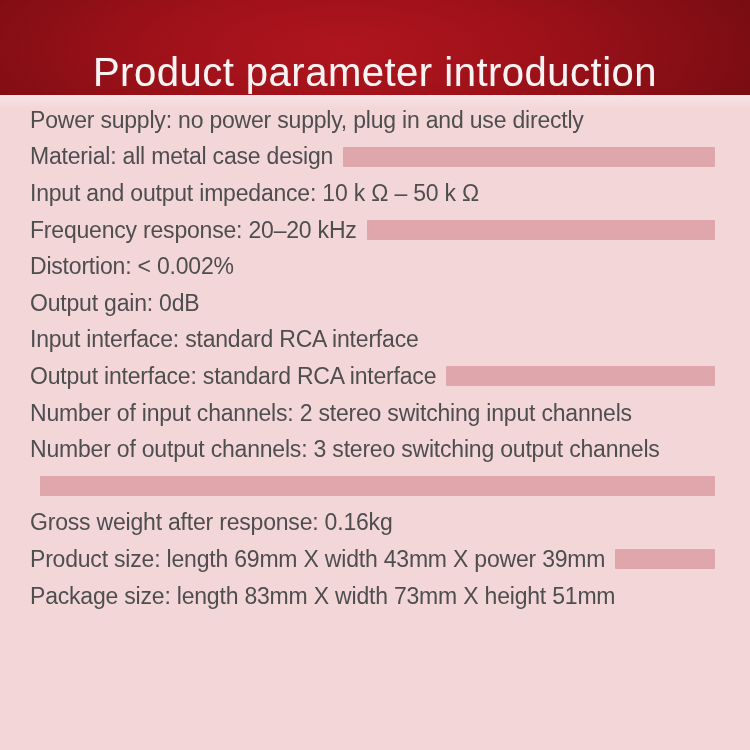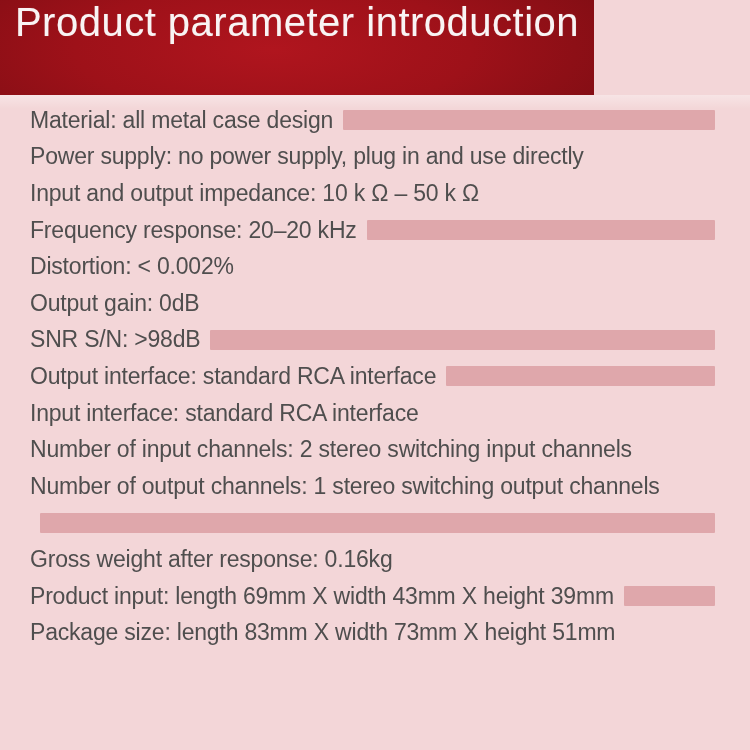--- a/index.html
+++ b/index.html
@@ -8,27 +8,27 @@
     font-family: "Liberation Sans", sans-serif;
     overflow: hidden;
   }
   .page {
     width: 750px; height: 750px;
     background: var(--body-background, #f3d6d8);
     position: relative;
     overflow: hidden;
   }
   .banner {
-    width: 594px; height: 95px;
+    width: 750px; height: 95px;
     background: radial-gradient(520px 170px at 46% 52%,
       var(--banner-gradient-center, #b0151e) 0%,
       #9e1119 38%,
       #7c0d13 78%,
       var(--banner-gradient-edge, #690a0e) 100%);
-    display: flex; align-items: flex-start; justify-content: center;
+    display: flex; align-items: flex-end; justify-content: center;
   }
   .banner-title {
     color: var(--title-text, #f9f4f4);
     font-size: 40px;
     font-weight: 400;
     letter-spacing: 0.5px;
     text-shadow: 0 0 1px rgba(255,255,255,0.3);
   }
   .params {
     padding: 7px 35px 0 30px;
@@ -56,27 +56,27 @@
 </head>
 <body>
 
 <div class="page">
   <div class="banner">
     <div class="banner-title">Product parameter introduction</div>
   </div>
 
   <div class="params">
   <div class="param-row">
-    <span class="param-label">Material: all metal case design</span>
-    <span class="highlight-bar"></span>
+    <span class="param-label">Power supply: no power supply, plug in and use directly</span>
+
   </div>
 
   <div class="param-row">
-    <span class="param-label">Power supply: no power supply, plug in and use directly</span>
-
+    <span class="param-label">Material: all metal case design</span>
+    <span class="highlight-bar"></span>
   </div>
 
   <div class="param-row">
     <span class="param-label">Input and output impedance: 10 k Ω – 50 k Ω</span>
 
   </div>
 
   <div class="param-row">
     <span class="param-label">Frequency response: 20–20 kHz</span>
     <span class="highlight-bar"></span>
@@ -86,57 +86,53 @@
     <span class="param-label">Distortion: &lt; 0.002%</span>
 
   </div>
 
 
   <div class="param-row">
     <span class="param-label">Output gain: 0dB</span>
 
   </div>
 
+
   <div class="param-row">
-    <span class="param-label">SNR S/N: &gt;98dB</span>
-    <span class="highlight-bar"></span>
+    <span class="param-label">Input interface: standard RCA interface</span>
+
   </div>
 
   <div class="param-row">
     <span class="param-label">Output interface: standard RCA interface</span>
     <span class="highlight-bar"></span>
   </div>
 
   <div class="param-row">
-    <span class="param-label">Input interface: standard RCA interface</span>
-
-  </div>
-
-  <div class="param-row">
     <span class="param-label">Number of input channels: 2 stereo switching input channels</span>
 
   </div>
 
   <div class="param-row">
-    <span class="param-label">Number of output channels: 1 stereo switching output channels</span>
+    <span class="param-label">Number of output channels: 3 stereo switching output channels</span>
 
   </div>
 
 
   <div class="param-row">
     <span class="highlight-bar"></span>
   </div>
 
   <div class="param-row">
     <span class="param-label">Gross weight after response: 0.16kg</span>
 
   </div>
 
   <div class="param-row">
-    <span class="param-label">Product input: length 69mm X width 43mm X height 39mm</span>
+    <span class="param-label">Product size: length 69mm X width 43mm X power 39mm</span>
     <span class="highlight-bar"></span>
   </div>
 
   <div class="param-row">
     <span class="param-label">Package size: length 83mm X width 73mm X height 51mm</span>
 
   </div>
 </div>
 </div>
 

